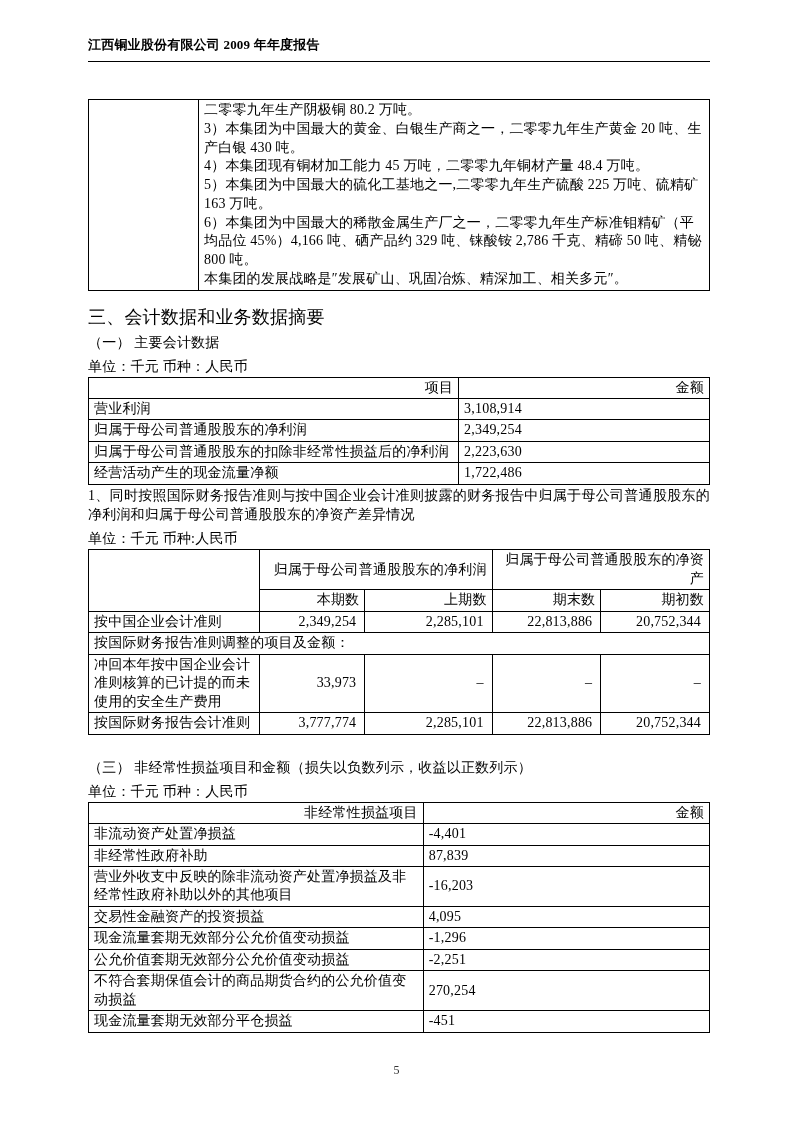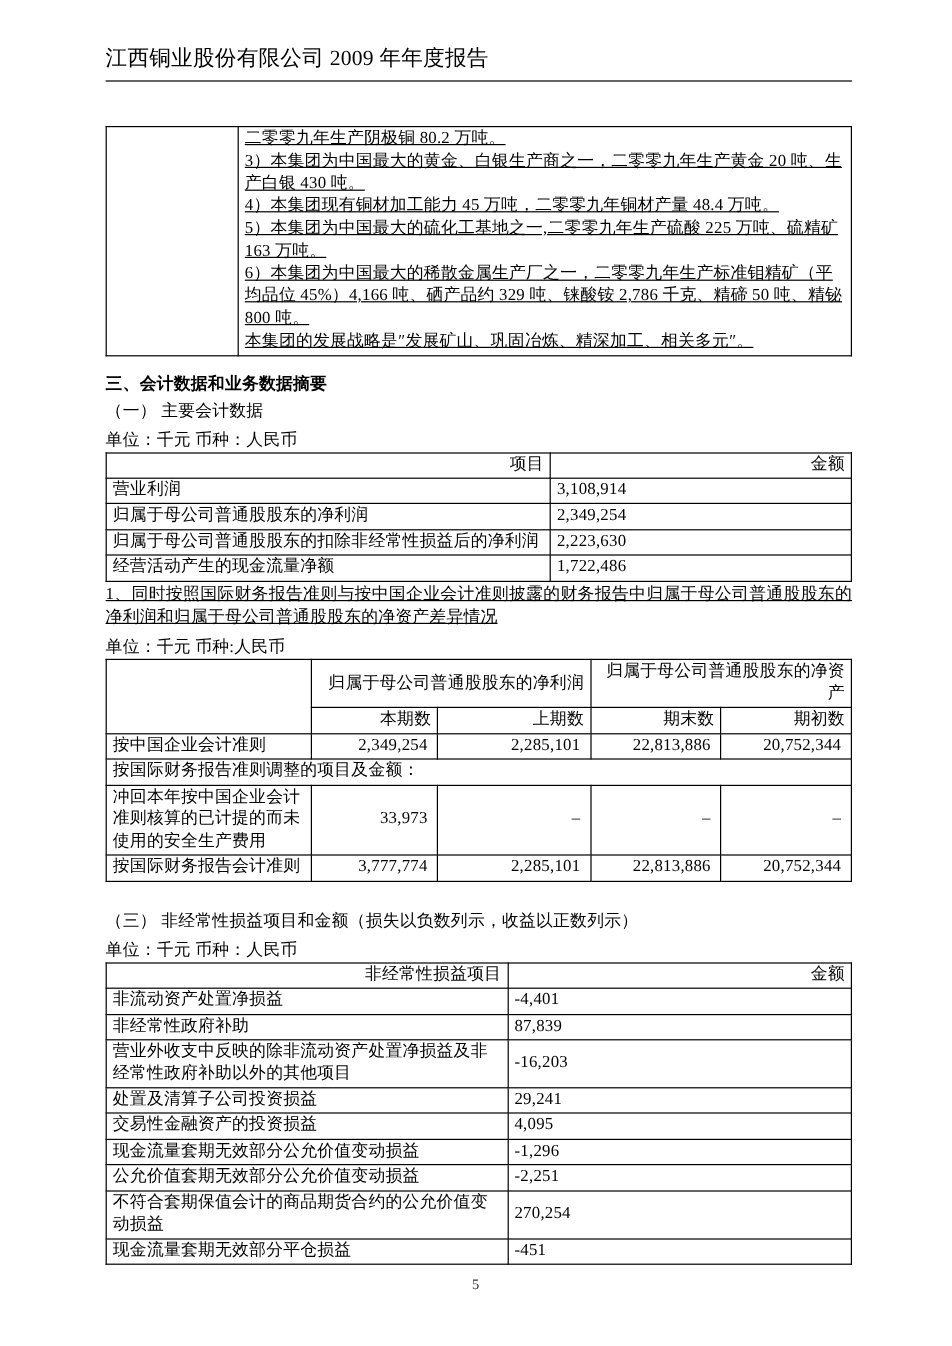--- a/index.html
+++ b/index.html
@@ -9,33 +9,34 @@
     box-sizing:border-box;
     background:#fff;
     color:#000;
     font-family:"Liberation Serif","DejaVu Serif",serif;
     font-size:14px;
     letter-spacing:0.2px;
     padding:36px 83px 0 88px;
     overflow:hidden;
   }
   .doc-header {
-    font-size:18px;
+    font-size:13px;
     padding-bottom:7px;
     border-bottom:1px solid #000;
+    font-weight:bold;
   }
   table { width:100%; border-collapse:collapse; table-layout:fixed; }
   td, th { border:1px solid #000; padding:1px 5px; line-height:1.32; font-weight:normal; vertical-align:middle; word-break:break-all; }
   th { text-align:right; }
   .cont-table { margin-top:37px; }
   .cont-table td { border:1.5px solid #000; }
-  .cont-table .desc p { margin:0; line-height:1.34;text-decoration:underline; }
-  .h-main { font-weight:bold; font-size:14px; margin:14px 0 0 0; }
+  .cont-table .desc p { margin:0; line-height:1.34; }
+  .h-main { font-weight:normal; font-size:18px; margin:14px 0 0 0; }
   .h-sub { margin:5px 0 0 0; }
-  .note { margin:2px 0 0 0; line-height:1.34; text-align:justify;text-decoration:underline; }
+  .note { margin:2px 0 0 0; line-height:1.34; text-align:justify; }
   .unit-line { text-align:left; margin:6px 0 1px 0; }
   .num { text-align:left; padding-right:18px; }
   .num2 { text-align:right; padding-right:8px; }
   .sec-gap { margin-top:24px; }
   .footer {
     position:absolute; left:0; bottom:44px; width:100%;
     text-align:center; font-size:12px; color:#333;
   }
 </style>
 </head>
@@ -170,24 +171,20 @@
     </tr>
     <tr>
       <td>非经常性政府补助</td>
       <td class="num">87,839</td>
     </tr>
     <tr>
       <td>营业外收支中反映的除非流动资产处置净损益及非经常性政府补助以外的其他项目</td>
       <td class="num">-16,203</td>
     </tr>
     <tr>
-      <td>处置及清算子公司投资损益</td>
-      <td class="num">29,241</td>
-    </tr>
-    <tr>
       <td>交易性金融资产的投资损益</td>
       <td class="num">4,095</td>
     </tr>
     <tr>
       <td>现金流量套期无效部分公允价值变动损益</td>
       <td class="num">-1,296</td>
     </tr>
     <tr>
       <td>公允价值套期无效部分公允价值变动损益</td>
       <td class="num">-2,251</td>

